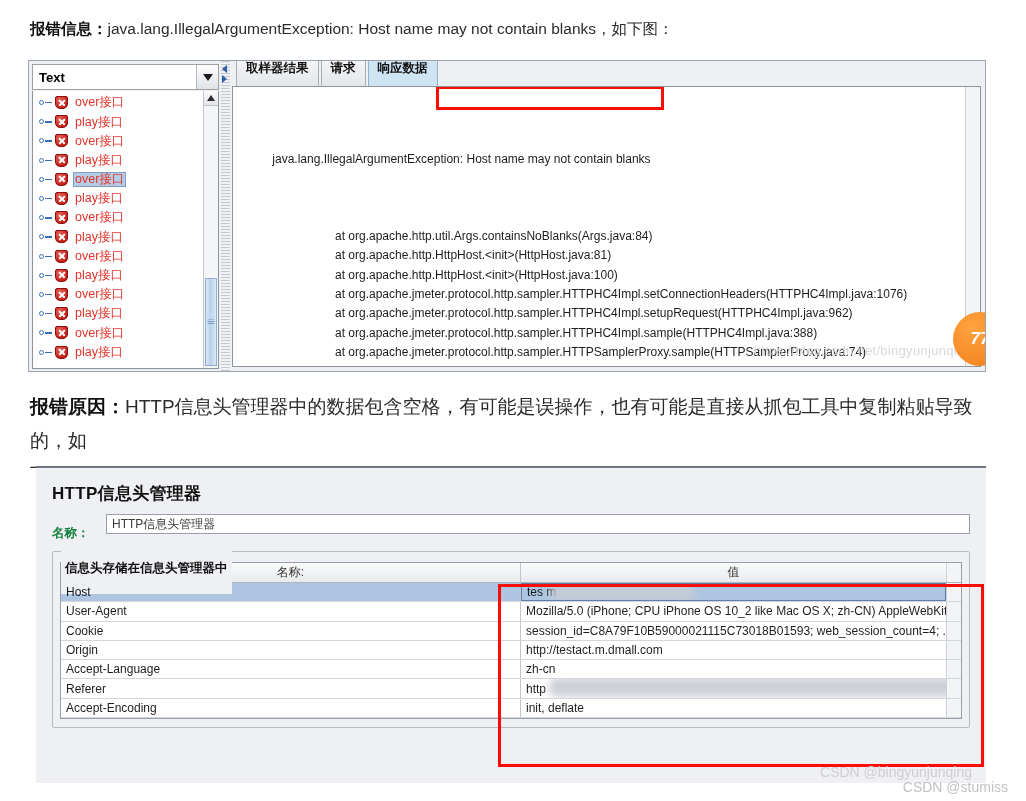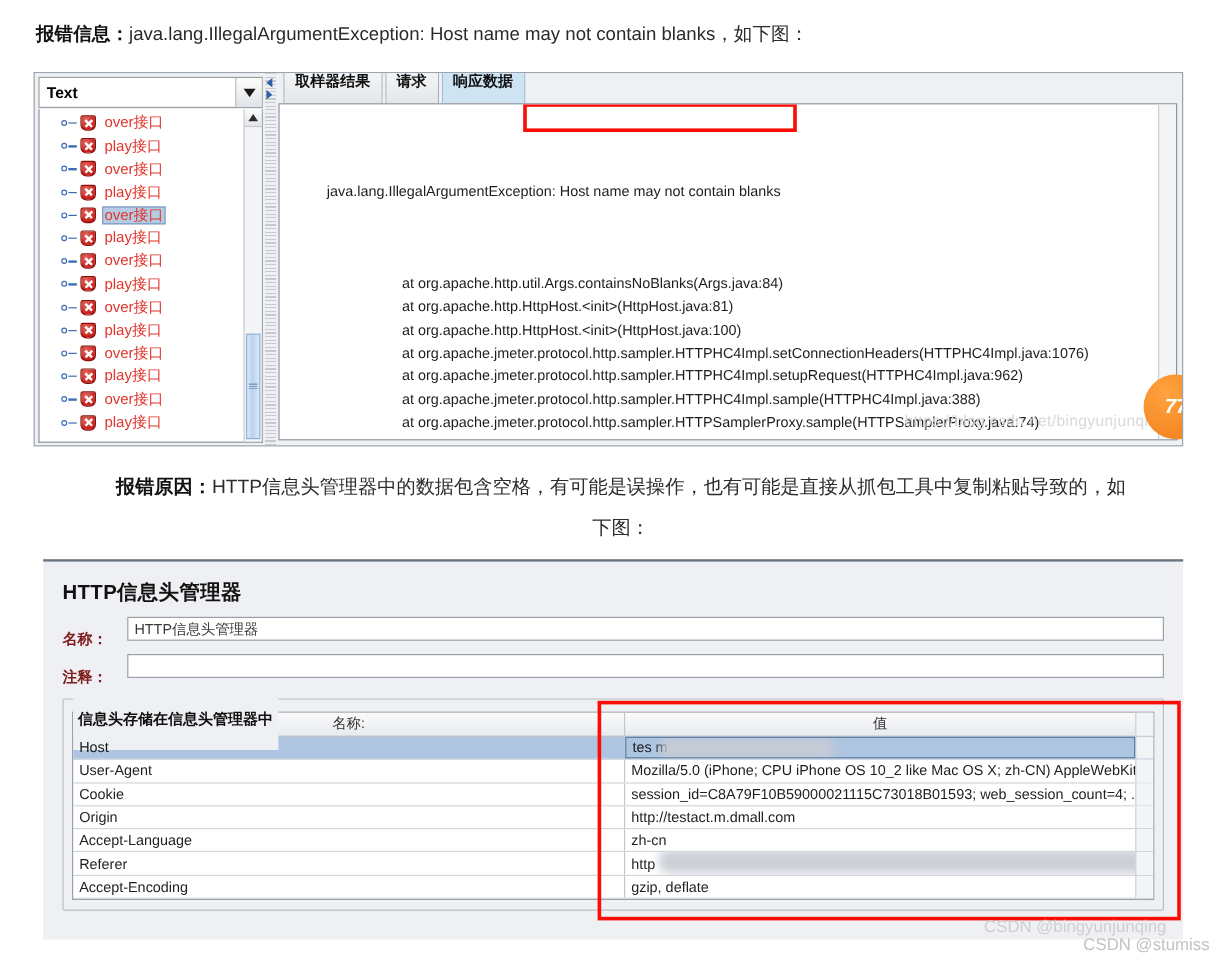--- a/index.html
+++ b/index.html
@@ -23,24 +23,23 @@
     line-height: 1.5;
     color: #2b2b2b;
     white-space: nowrap;
   }
   .prose-lead {
     font-weight: bold;
     color: #111;
   }
   .prose-block {
     position: absolute;
-    font-size: 16px;
+    font-size: 19px;
     line-height: 34px;
     color: #2b2b2b;
-    text-align: center;
   }
 
   
   #jmeter-result-shot {
     position: absolute;
     left: 28px;
     top: 60px;
     width: 958px;
     height: 312px;
     background: #eef0f3;
@@ -102,21 +101,21 @@
   }
   .tree-list {
     flex: 1;
     padding-top: 2px;
     overflow: hidden;
   }
   .tree-row {
     height: 19.2px;
     display: flex;
     align-items: center;
-    padding-left: 18px;
+    padding-left: 6px;
     box-sizing: border-box;
   }
   .tree-handle {
     width: 14px;
     height: 12px;
     position: relative;
     flex: 0 0 14px;
   }
   .tree-handle::before {
     content: "";
@@ -345,21 +344,21 @@
   .field-row {
     display: flex;
     align-items: stretch;
     margin-bottom: 3px;
   }
   .field-label {
     width: 54px;
     flex: 0 0 54px;
     font-size: 12.5px;
     font-weight: bold;
-    color: #7f1d1d;
+    color: #15803d;
     display: flex;
     align-items: center;
     margin-top: 11px;
   }
   .field-input {
     flex: 1;
     height: 20px;
     background: #ffffff;
     border: 1px solid #9aa0a8;
     font-size: 12px;
@@ -596,24 +595,20 @@
 
 <div id="header-manager-shot">
   <div class="hm-inner">
     <div class="hm-title">HTTP信息头管理器</div>
 
     <div class="field-row">
       <div class="field-label">名称：</div>
       <div class="field-input">HTTP信息头管理器</div>
     </div>
 
-    <div class="field-row">
-      <div class="field-label">注释：</div>
-      <div class="field-input"></div>
-    </div>
 
     <div class="group-box">
       <div class="group-title">信息头存储在信息头管理器中</div>
       <div class="hdr-table">
         <div class="hdr-table-head">
           <div class="hdr-th col-name">名称:</div>
           <div class="hdr-th col-value">值</div>
           <div class="table-scroll-col"></div>
         </div>
         <div id="hdr-rows">
@@ -657,21 +652,21 @@
               <div class="hdr-td col-name">Referer</div>
               <div class="hdr-td col-value">
                 <span>http</span>
                 <span class="blur-patch" style="left: 28px; top: -2px; width: 420px; height: 20px;"></span>
               </div>
               <div class="table-scroll-col"></div>
             </div>
             <div class="hdr-row">
               <div class="hdr-td col-name">Accept-Encoding</div>
               <div class="hdr-td col-value">
-                <span>gzip, deflate</span>
+                <span>init, deflate</span>
               </div>
               <div class="table-scroll-col"></div>
             </div>
           </div>
       </div>
     </div>
   </div>
   <div class="highlight-box" style="left:462px; top:116px; width:486px; height:183px;"></div>
   <div class="wm-bottom">CSDN @bingyunjunqing</div>
 </div>

